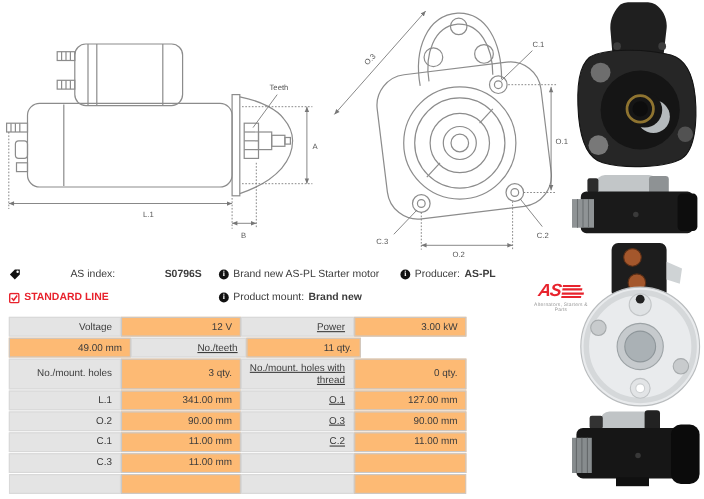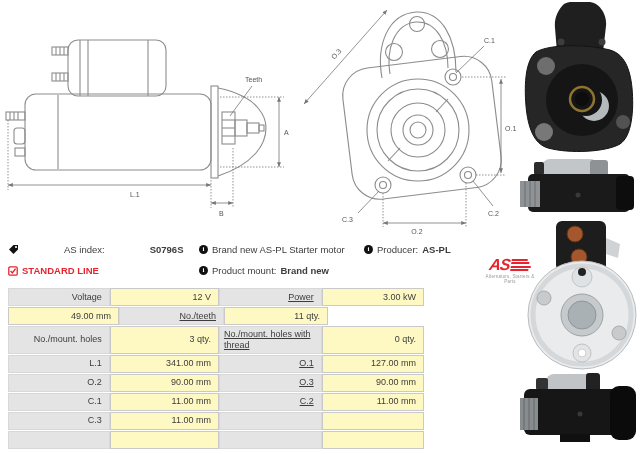--- a/index.html
+++ b/index.html
@@ -41,25 +41,25 @@
   .as-stripes div:nth-child(1){width:16px;}
   .as-stripes div:nth-child(2){width:18px;}
   .as-stripes div:nth-child(3){width:20px;}
   .as-stripes div:nth-child(4){width:18px;}
   .as-logo-tagline{font-size:4.5px;color:#999;margin-top:1px;letter-spacing:0.2px;}
   
   .spec-table{position:absolute;left:8px;top:288px;width:416px;}
   .spec-row{display:flex;align-items:stretch;margin-bottom:1px;min-height:18px;}
   .cell{
     box-sizing:border-box;display:flex;align-items:center;justify-content:flex-end;
-    font-size:9px;line-height:1.2;padding:2px 7px 2px 4px;
+    text-align:right;font-size:9px;line-height:1.2;padding:2px 7px 2px 4px;
     border:1px solid #d2d2d2;
   }
   .cell.lab{background:#e4e4e4;border-color:#d8d8d8;}
-  .cell.val{background:#fef9c3;border-color:#c9c9c9;padding-left:28px;}
+  .cell.val{background:#fdba74;border-color:#c9c9c9;padding-left:28px;}
   .c-lab-l{width:104px;}
   .c-val-l{width:111px;}
   .c-lab-r{width:105px;text-decoration:underline;}
   .c-val-r{width:104px;}
   .partial-row{height:4px;overflow:hidden;margin-bottom:0;}
 </style>
 </head>
 <body>
 
 <div class="drawing" id="drawing-side">

